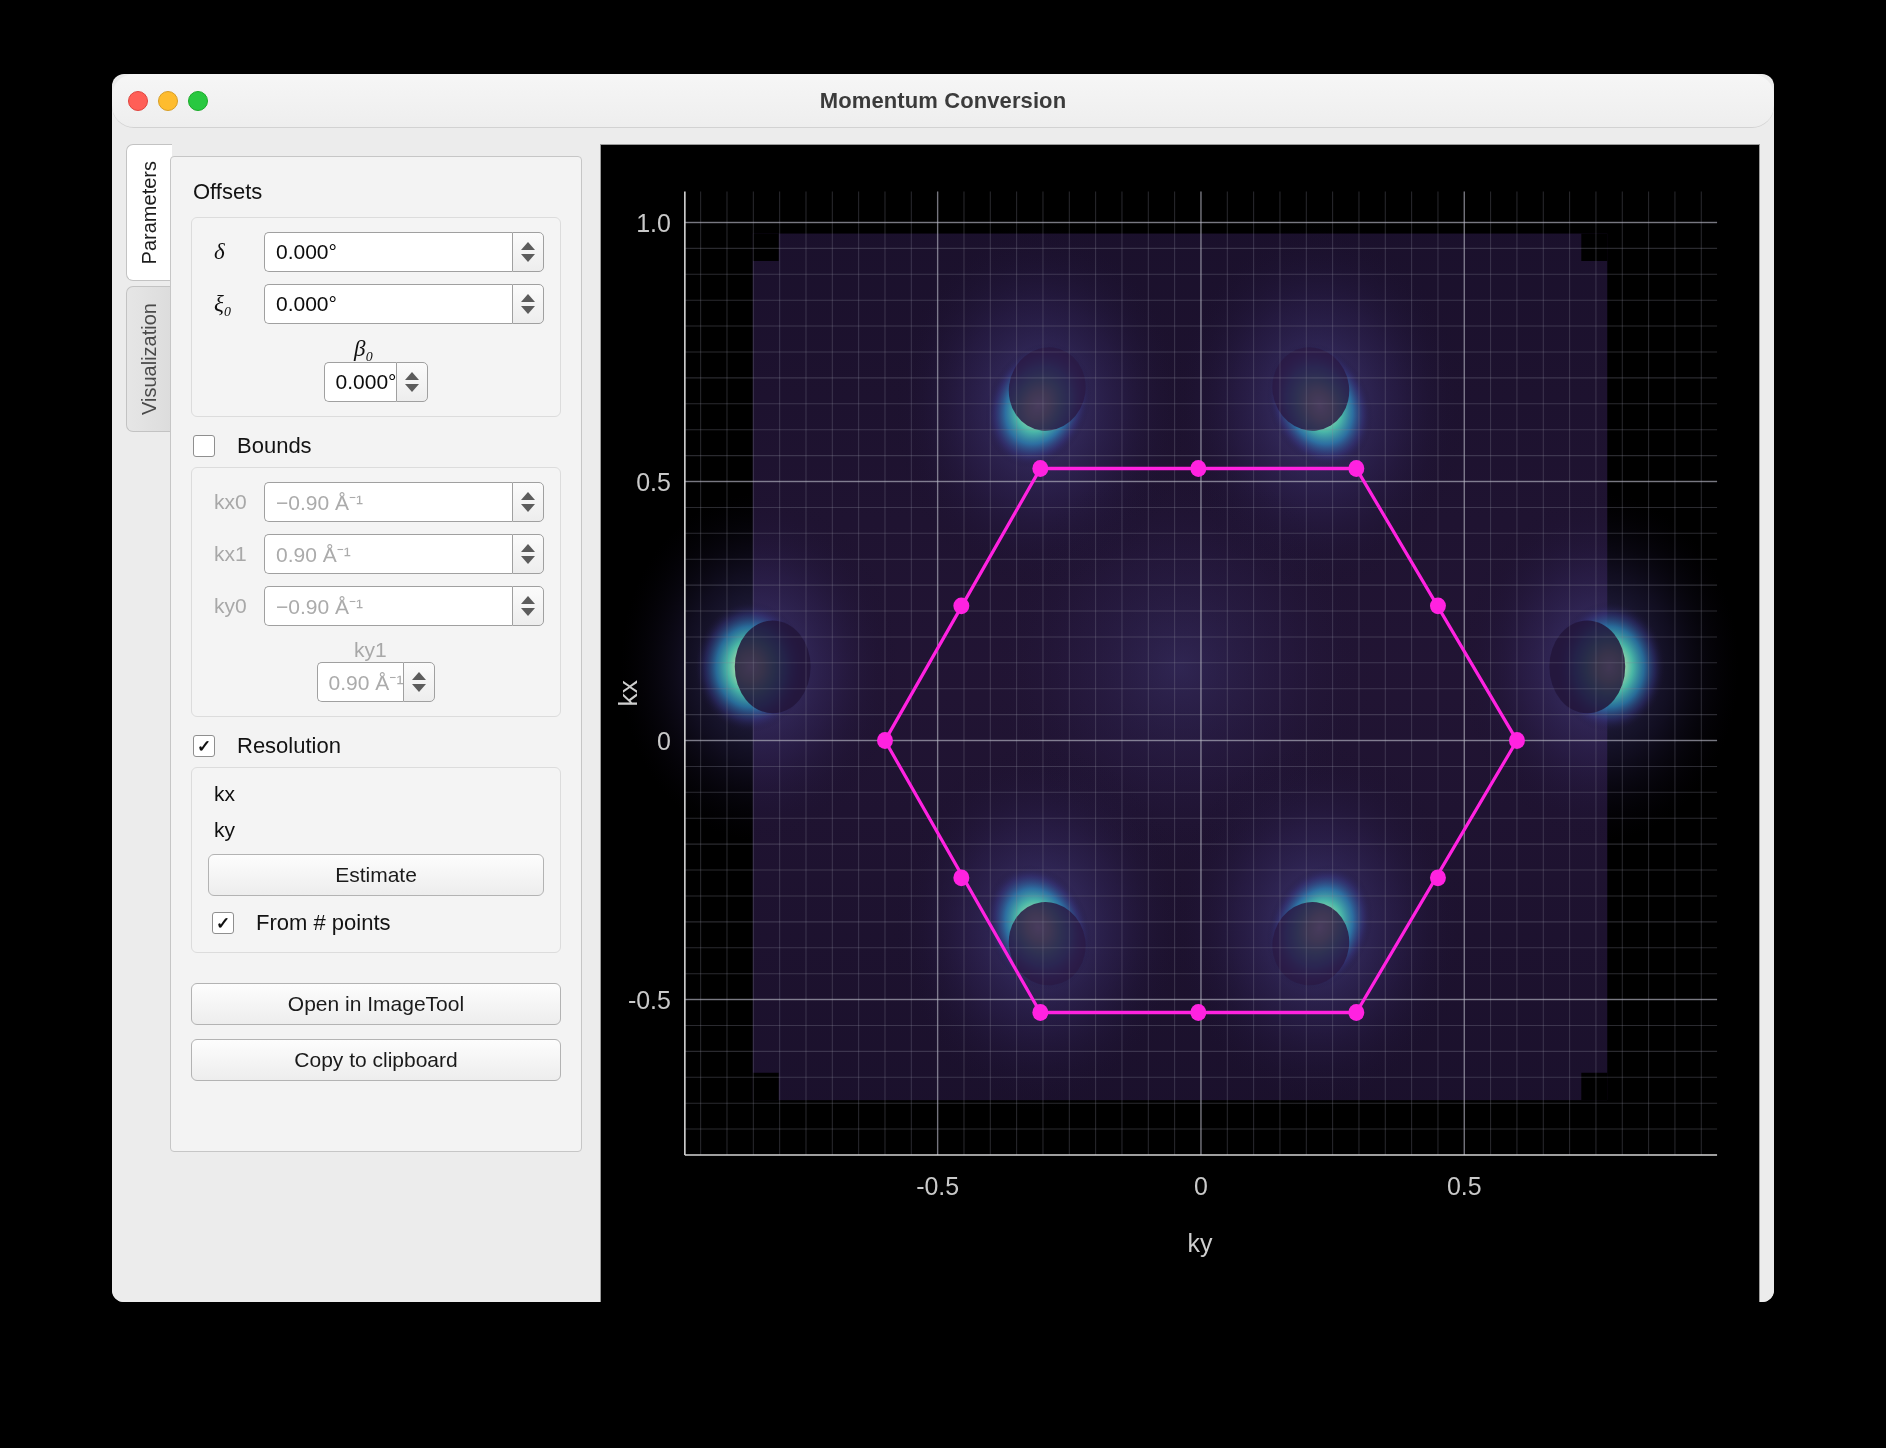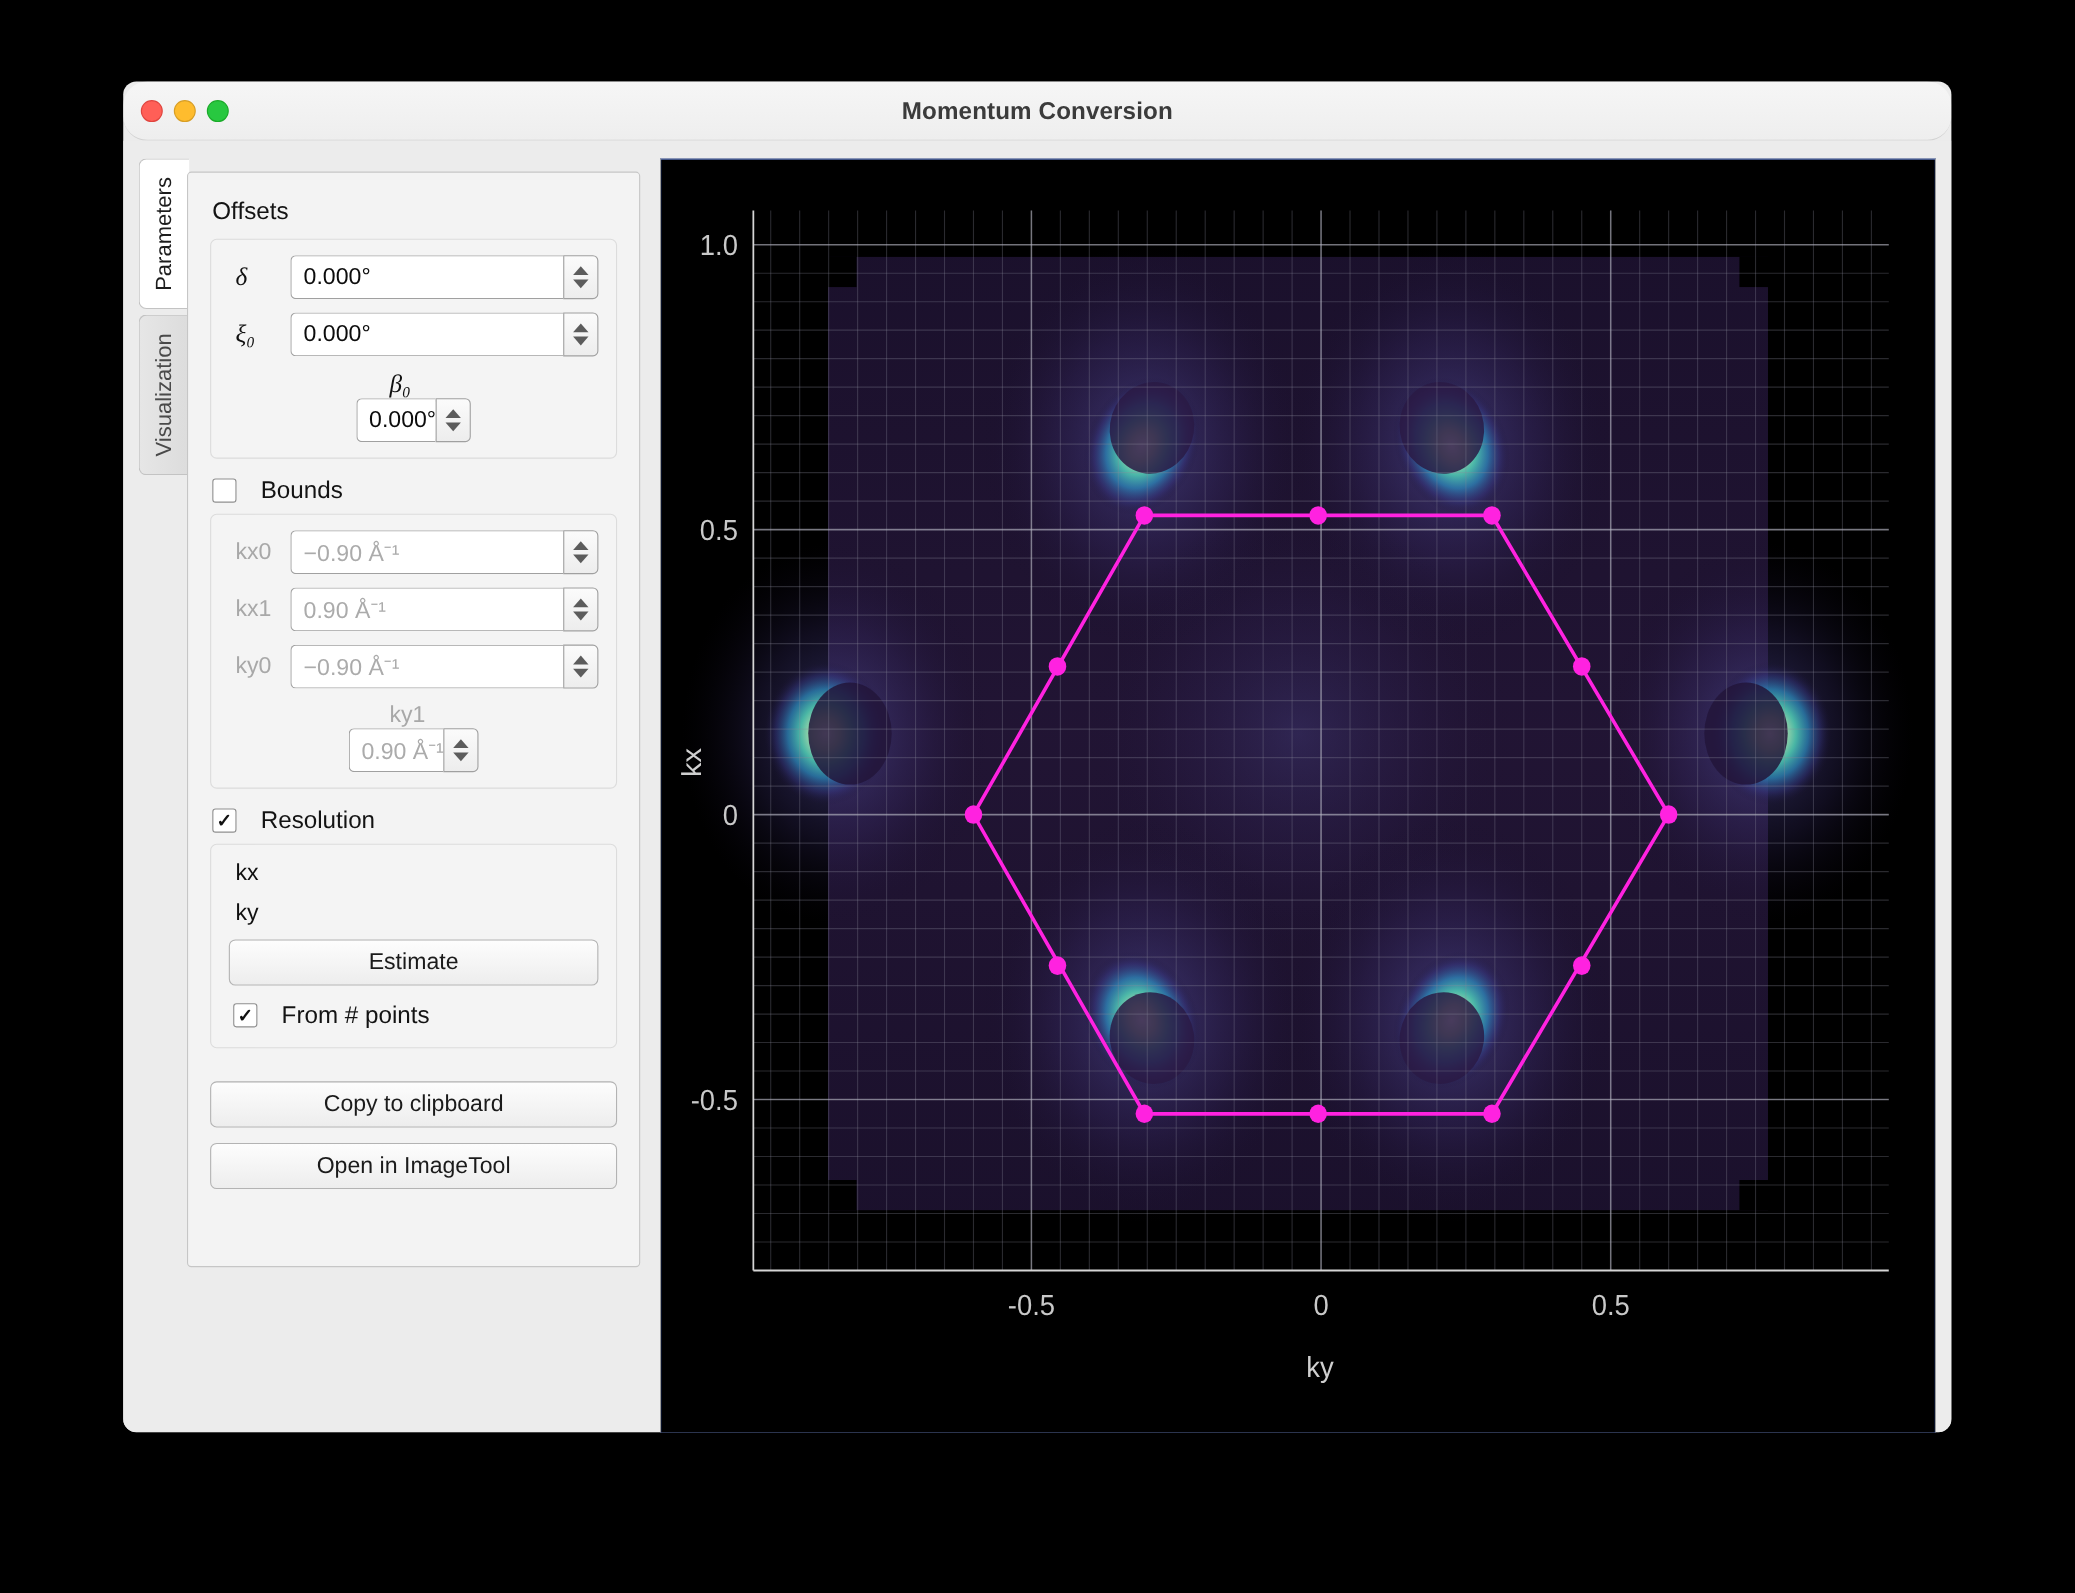--- a/index.html
+++ b/index.html
@@ -310,22 +310,22 @@
           <div class="pbutton">Estimate</div>
           <div class="check-row" style="margin:14px 0 2px 4px;">
             <div class="checkbox">✓</div>
             <div class="check-label">From # points</div>
           </div>
         </div>
 
       </div>
 
       <div id="panel-buttons">
+        <div class="pbutton">Open in ImageTool</div>
         <div class="pbutton">Copy to clipboard</div>
-        <div class="pbutton">Open in ImageTool</div>
       </div>
     </div>
 
     <div id="plot-card">
       <svg id="plot-svg" viewBox="0 0 1160 1124" preserveAspectRatio="none">
         <defs>
           <radialGradient id="spot" cx="50%" cy="50%" r="50%">
             <stop offset="0%" stop-color="#f4fbea" stop-opacity="1"></stop>
             <stop offset="22%" stop-color="#b7e7b0" stop-opacity="0.95"></stop>
             <stop offset="42%" stop-color="#4ec7b0" stop-opacity="0.9"></stop>

